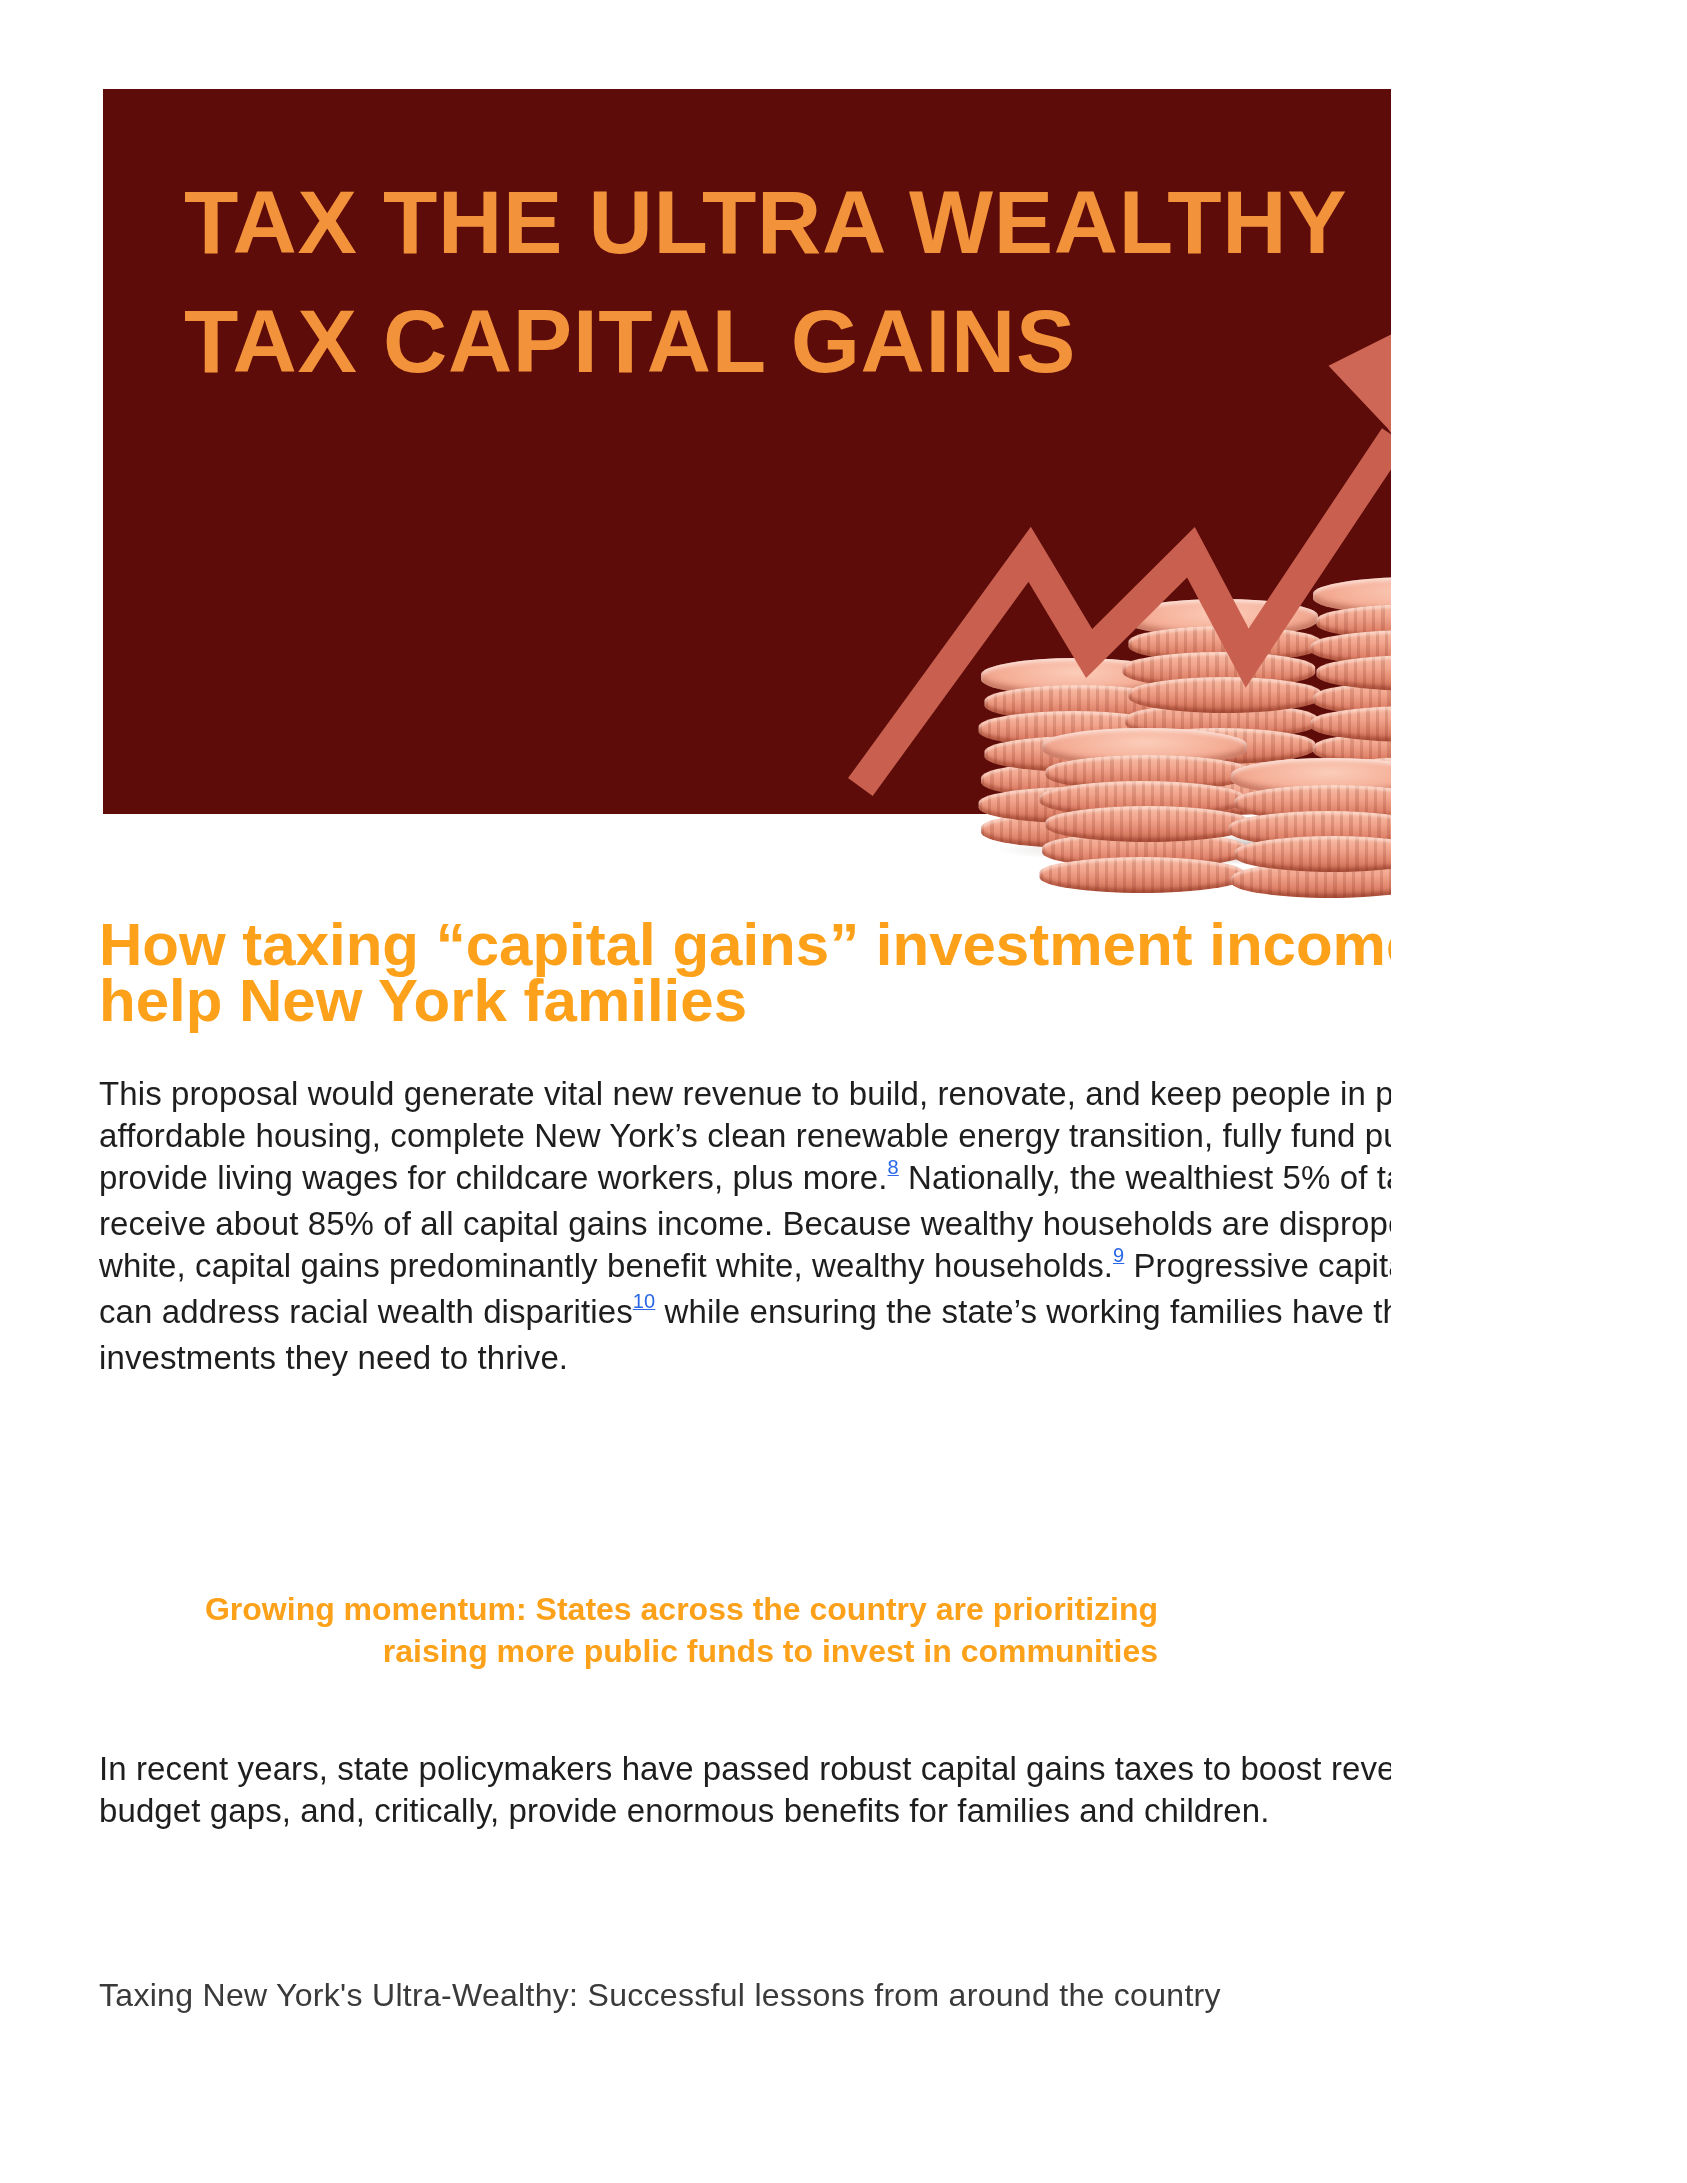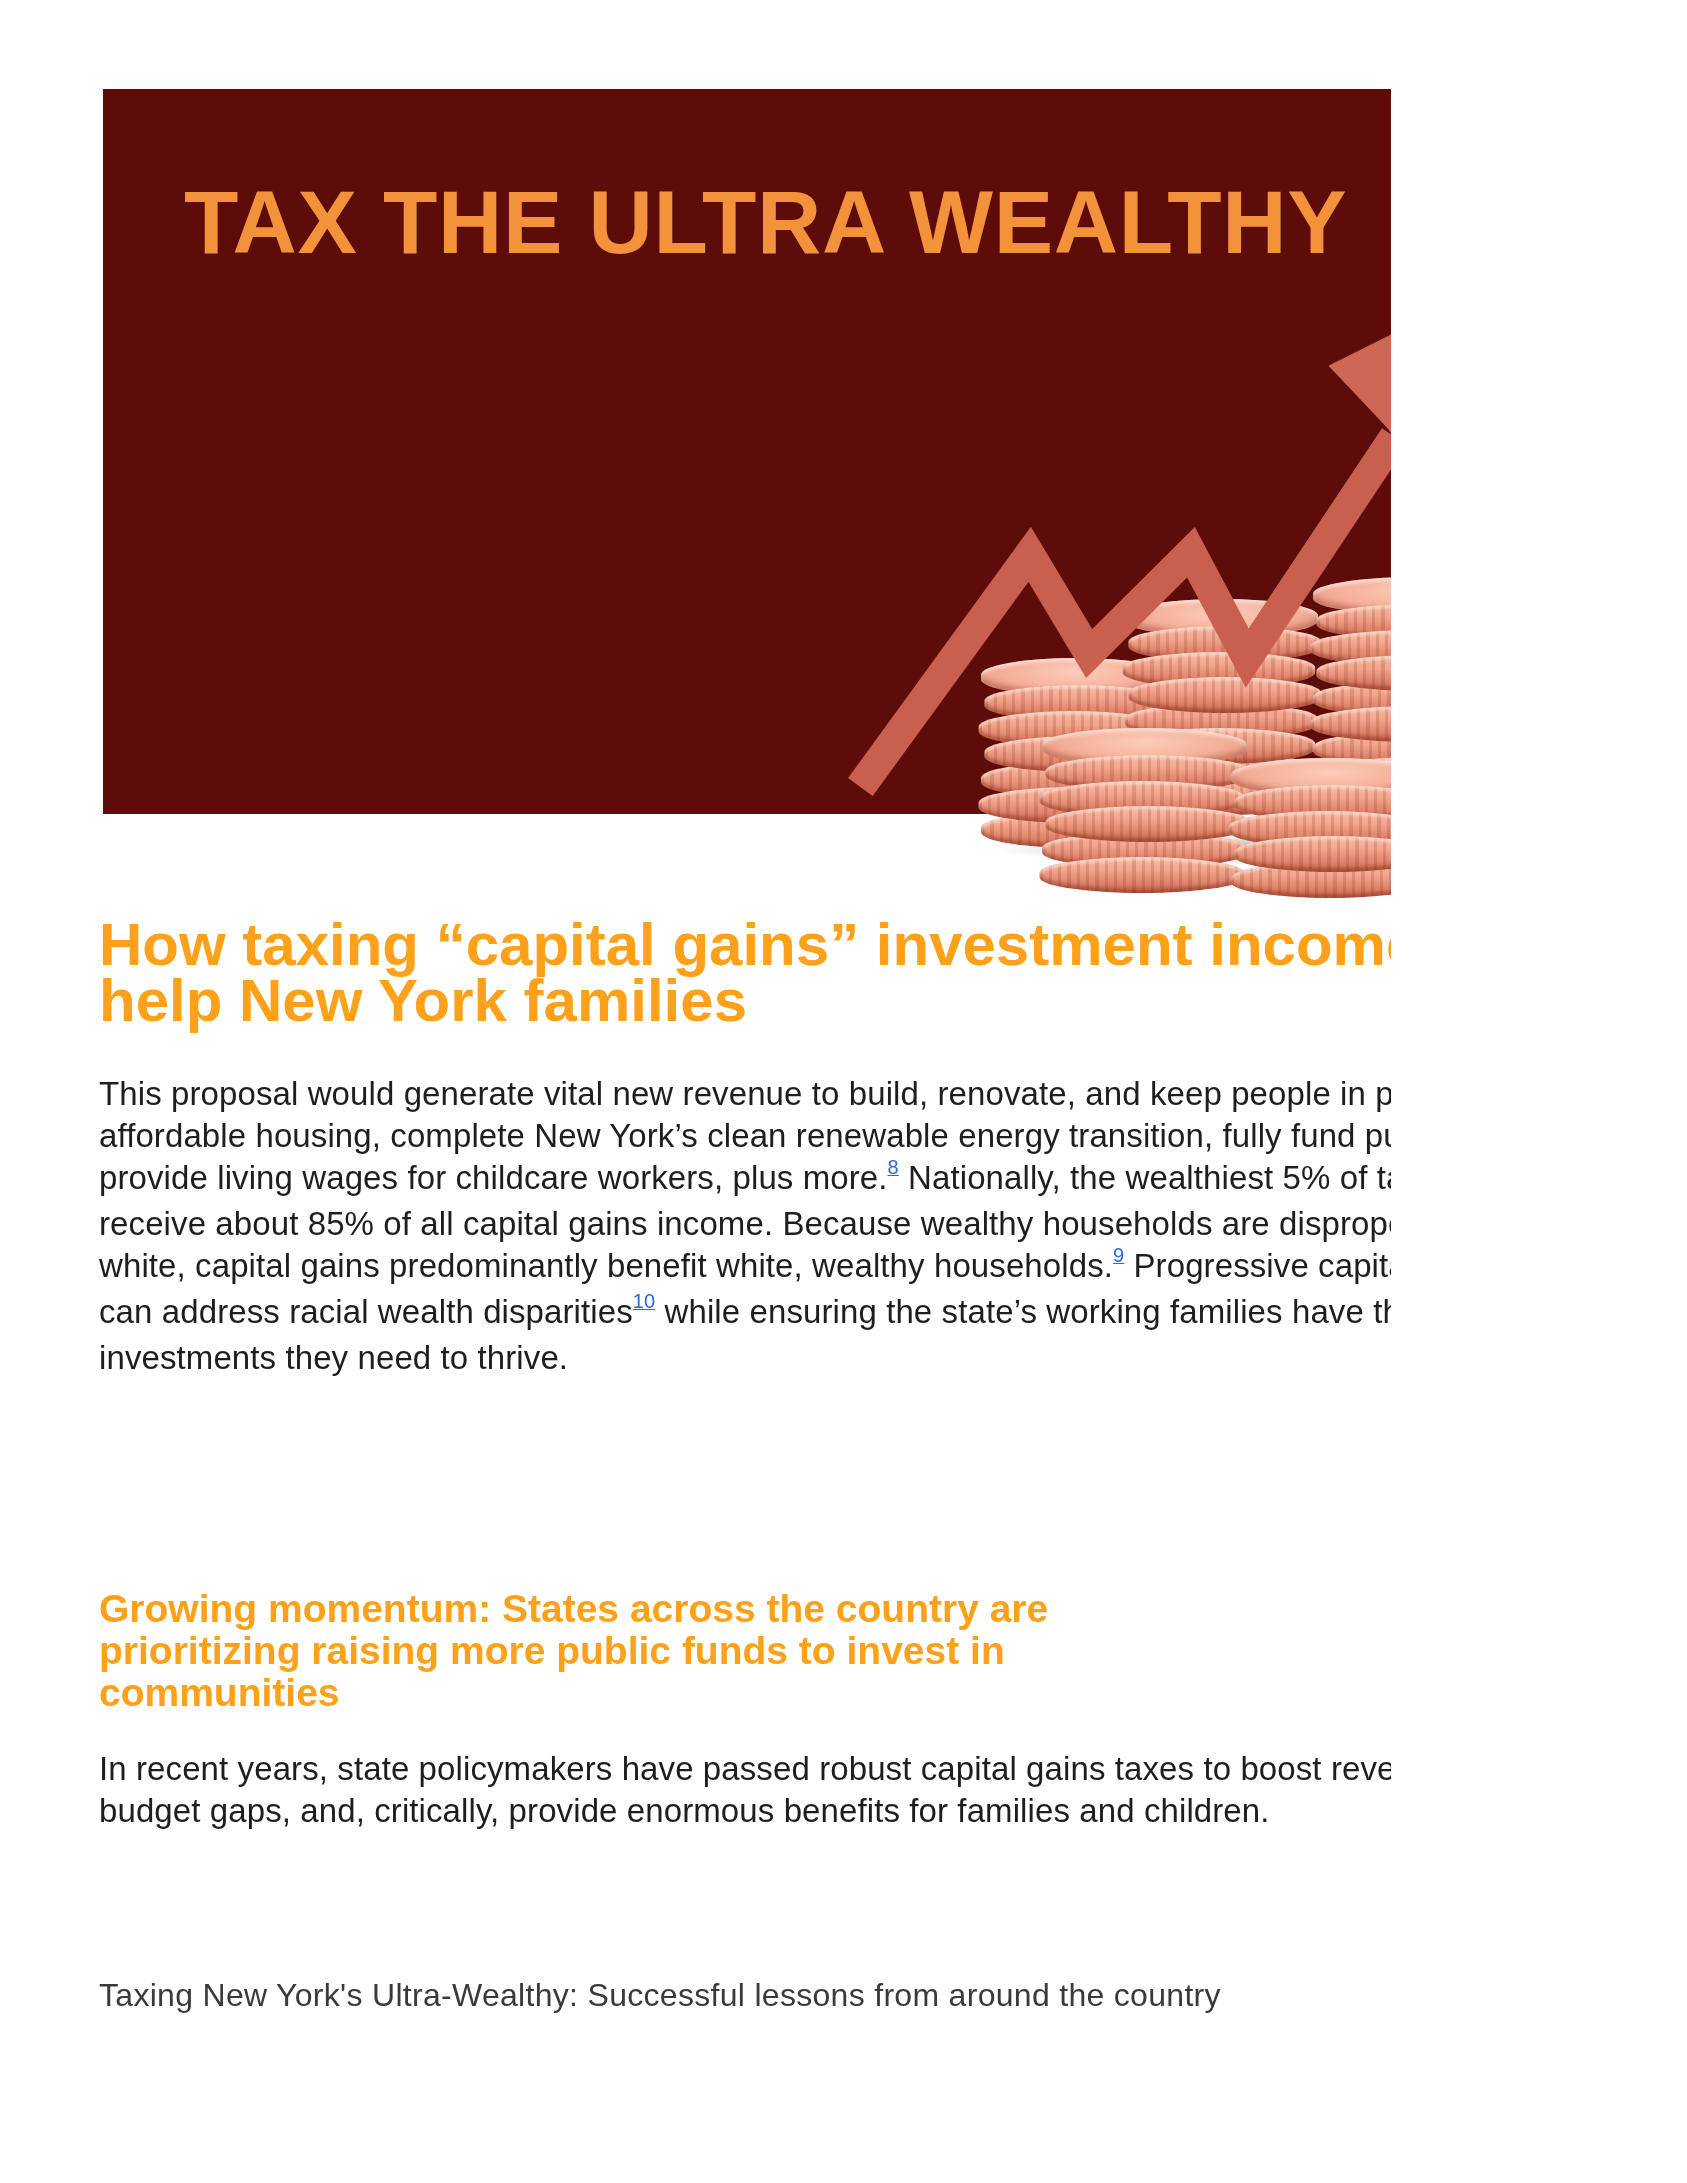--- a/index.html
+++ b/index.html
@@ -60,21 +60,21 @@
   .coin:nth-child(3n){transform:translateX(-2.6px);}
   
   .trend-arrow{position:absolute;left:814px;top:225px;width:787px;height:648px;}
   
   .h-orange{
     position:absolute;left:99px;
     color:var(--heading-orange);
     font-weight:bold;margin:0;
   }
   #heading-1{top:917px;width:1456px;font-size:60px;line-height:56px;}
-  #heading-2{top:1588px;width:1059px;font-size:39px;line-height:42px;}
+  #heading-2{top:1588px;width:1059px;font-size:32px;line-height:42px;text-align:right;}
   .body-par{
     position:absolute;left:99px;width:1493px;
     font-size:33px;line-height:42px;margin:0;
     color:var(--body-ink);
     letter-spacing:0.1px;
   }
   #paragraph-1{top:1073px;}
   #paragraph-2{top:1748px;}
   .fnref{
     color:var(--link-blue);
@@ -99,20 +99,21 @@
   }
 </style>
 </head>
 <body>
 
 <div class="page">
 
   <div class="banner">
     <div class="banner-title">
       <div>TAX THE ULTRA WEALTHY</div>
+      <div>TAX CAPITAL GAINS</div>
     </div>
   </div>
 
   <div class="coins">
     <div class="coins-shadow"></div>
 
   <div class="stack" style="left: 981px; top: 658px; width: 190px;">
         <div class="coin"></div>
         <div class="coin"></div>
         <div class="coin"></div>

